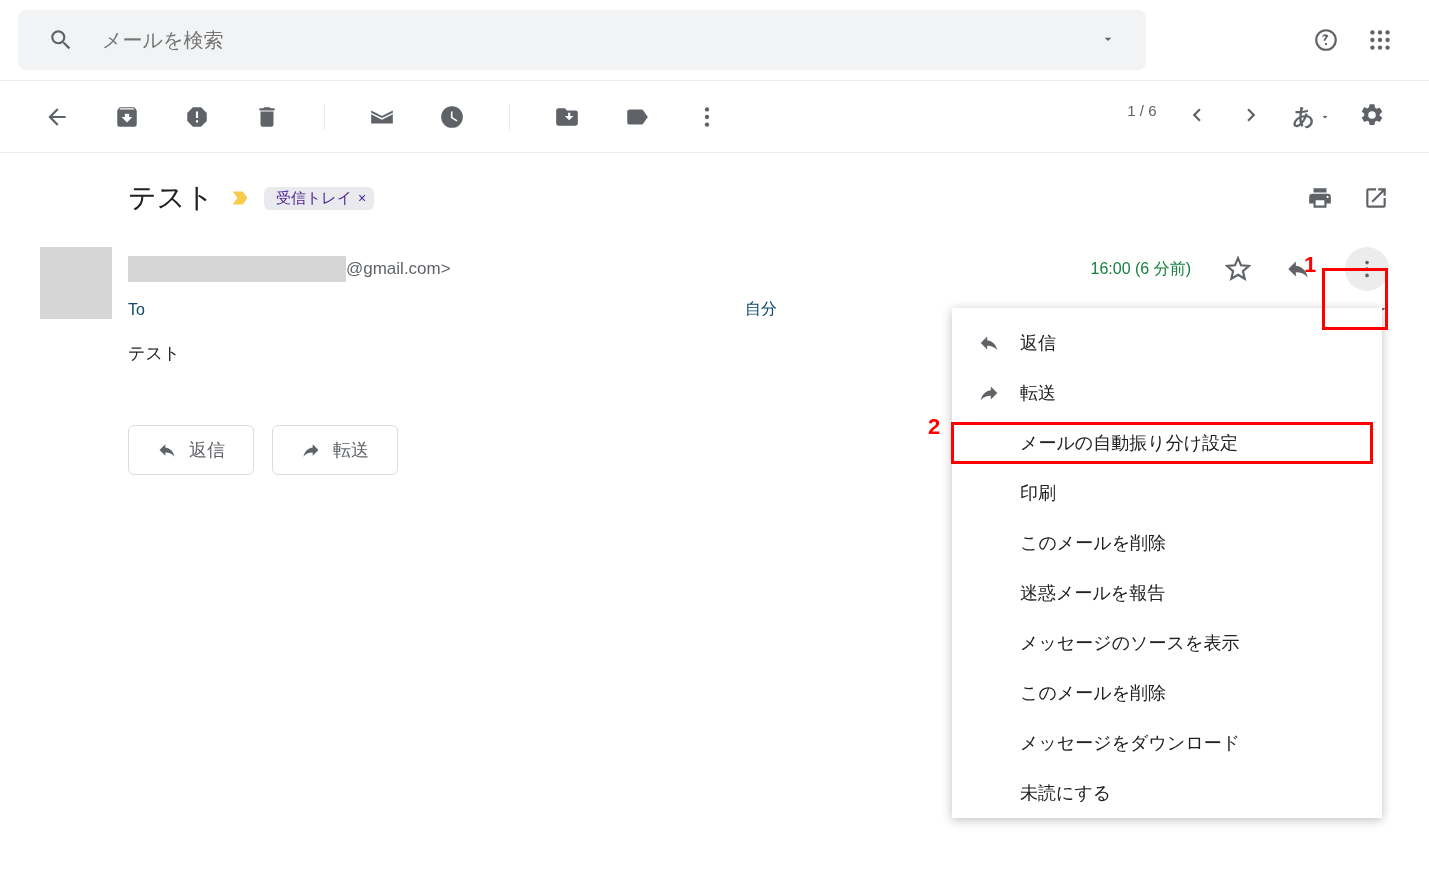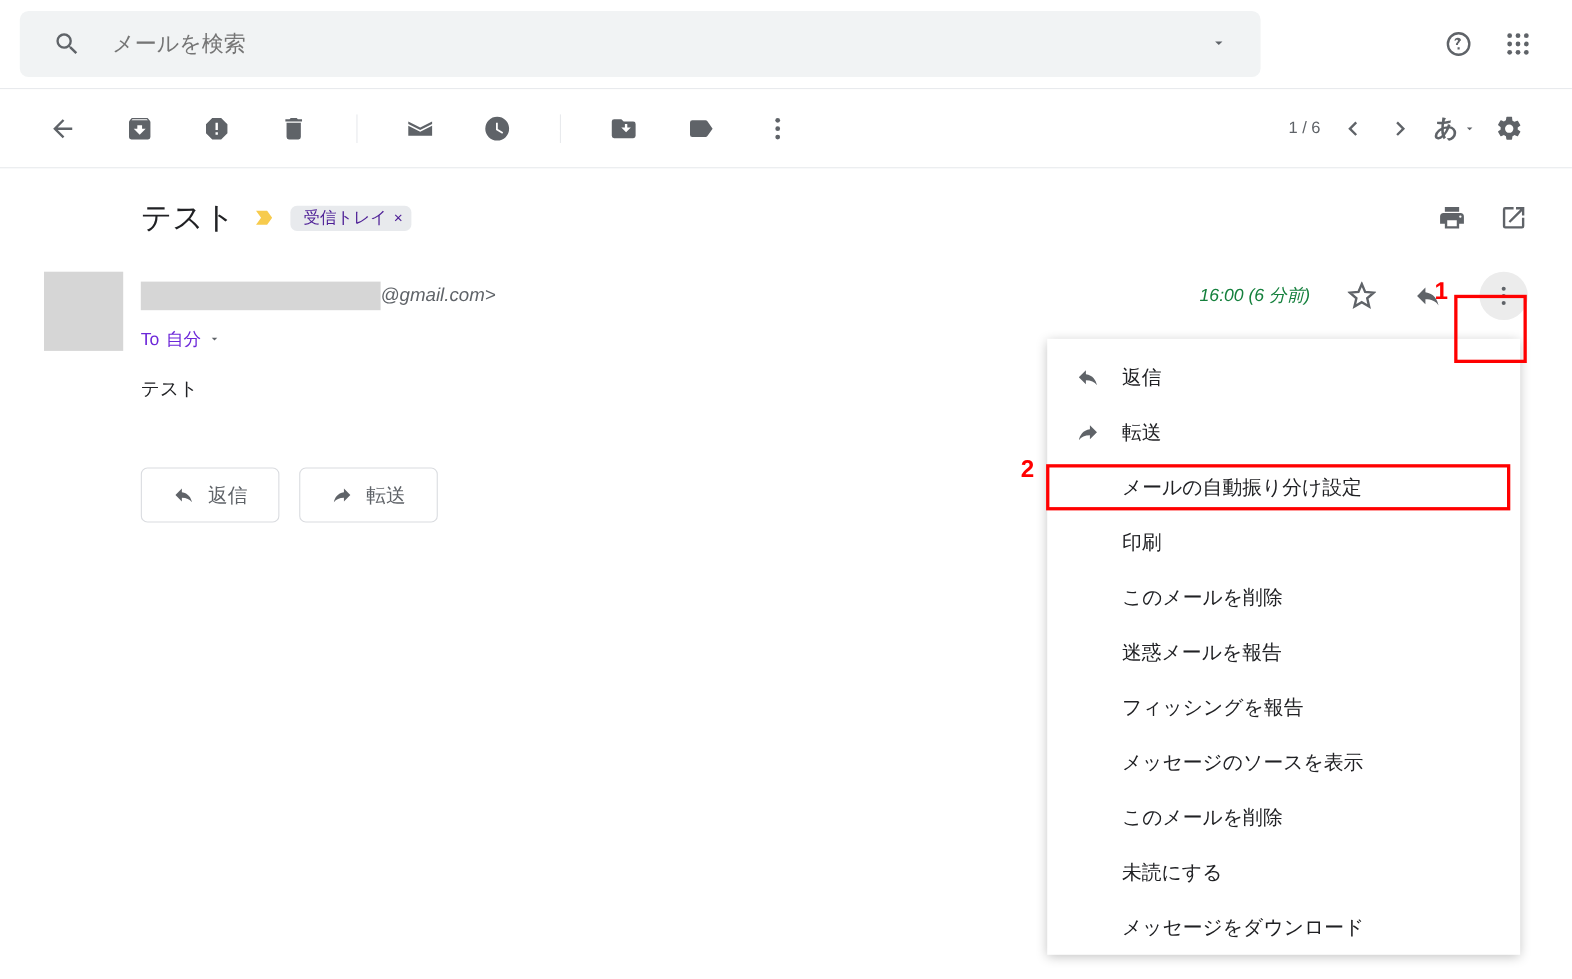--- a/index.html
+++ b/index.html
@@ -63,21 +63,21 @@
   .toolbar-row {
     display: flex;
     align-items: center;
     height: 72px;
     padding: 0 44px 0 44px;
     border-bottom: 1px solid #e8eaed;
   }
   .toolbar-left { display: flex; align-items: center; gap: 44px; }
   .toolbar-group { display: flex; align-items: center; gap: 44px; }
   .vsep { width: 1px; height: 26px; background: #e8eaed; }
-  .toolbar-right { margin-left: auto; display: flex; align-items: center; gap: 17px; color: #5f6368; }
+  .toolbar-right { margin-left: auto; display: flex; gap: 28px; color: #5f6368; }
   .pagecount { font-size: 15px; color: #5f6368; }
   .input-lang { font-size: 22px; font-weight: 700; color: #5f6368; display:flex; align-items:center; gap:4px;}
   
   .msg-header {
     display: flex;
     align-items: center;
     padding: 26px 40px 6px 128px;
   }
   .subject {
     font-size: 28px;
@@ -109,27 +109,27 @@
     padding: 24px 40px 0 40px;
     position: relative;
   }
   .avatar {
     width: 72px; height: 72px;
     background: #d6d6d6;
     margin-right: 16px;
     flex-shrink:0;
   }
   .sender-block { flex: 1; }
-  .sender-top { display:flex; align-items:center;font-style:italic; }
+  .sender-top { display:flex; align-items:center; }
   .sender-name-redact {
     background:#d6d6d6; height:26px; width:218px; display:inline-block;
   }
   .sender-email { font-size:17px; color:#5f6368; }
   .sender-meta { margin-left:auto; display:flex; align-items:center; gap:34px; color:#15803d; font-size:16px;}
-  .to-line { color:#6d28d9; font-size:16px; margin-top:8px; display:flex; align-items:center; gap:6px;}
+  .to-line { color:#0c4a6e; font-size:16px; margin-top:8px; display:flex; align-items:center; gap:6px;justify-content:space-between;}
   .to-caret { font-size:10px; color:#5f6368; }
   .body-text { margin-top:22px; font-size:17px; color:#202124; }
   .action-buttons { margin-top:60px; display:flex; gap:18px; }
   .action-btn {
     border:1px solid #dadce0;
     border-radius:6px;
     padding: 12px 28px;
     font-size:18px;
     color:#5f6368;
     background:#fff;
@@ -412,37 +412,33 @@
   <div class="dropdown-item">
     <span class="dd-icon"></span>
     <span class="dd-label">このメールを削除</span>
   </div>
   <div class="dropdown-item">
     <span class="dd-icon"></span>
     <span class="dd-label">迷惑メールを報告</span>
   </div>
   <div class="dropdown-item">
     <span class="dd-icon"></span>
-    <span class="dd-label">フィッシングを報告</span>
-  </div>
-  <div class="dropdown-item">
-    <span class="dd-icon"></span>
     <span class="dd-label">メッセージのソースを表示</span>
   </div>
   <div class="dropdown-item">
     <span class="dd-icon"></span>
     <span class="dd-label">このメールを削除</span>
   </div>
   <div class="dropdown-item">
     <span class="dd-icon"></span>
+    <span class="dd-label">メッセージをダウンロード</span>
+  </div>
+  <div class="dropdown-item">
+    <span class="dd-icon"></span>
     <span class="dd-label">未読にする</span>
-  </div>
-  <div class="dropdown-item">
-    <span class="dd-icon"></span>
-    <span class="dd-label">メッセージをダウンロード</span>
   </div>
 </div>
 
 <div class="annot" style="top:268px; left:1322px; width:66px; height:62px;"></div>
 <div class="annot-label" style="top:252px; left:1304px;">1</div>
 
 <div class="annot" style="top:422px; left:951px; width:422px; height:42px;"></div>
 <div class="annot-label" style="top:414px; left:928px;">2</div>
 
 </body></html>

